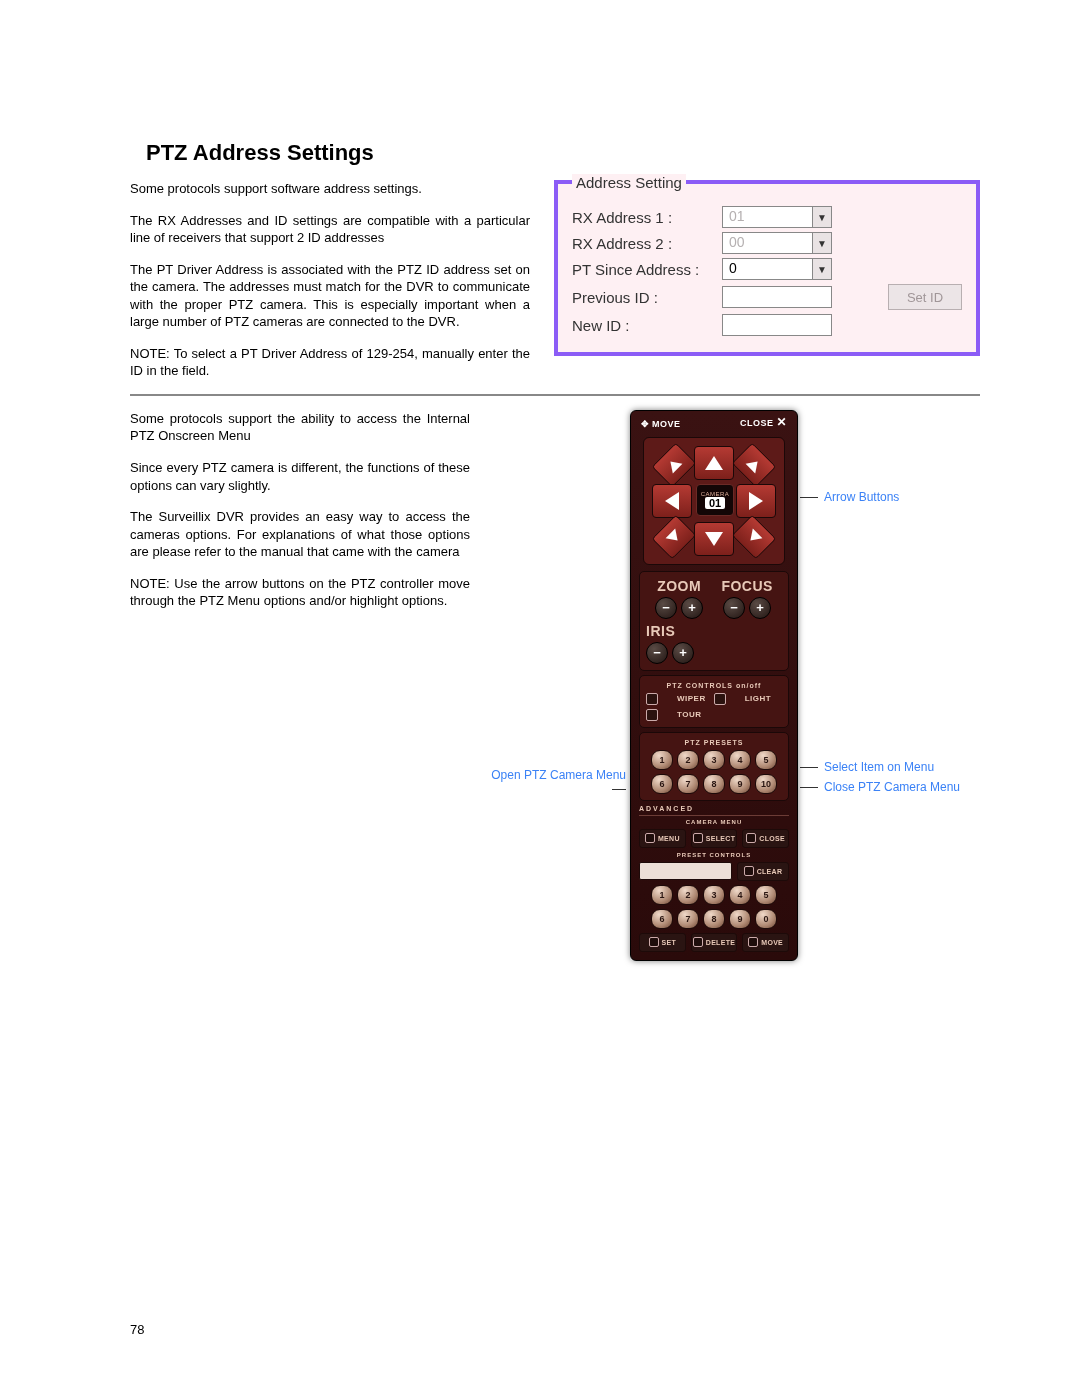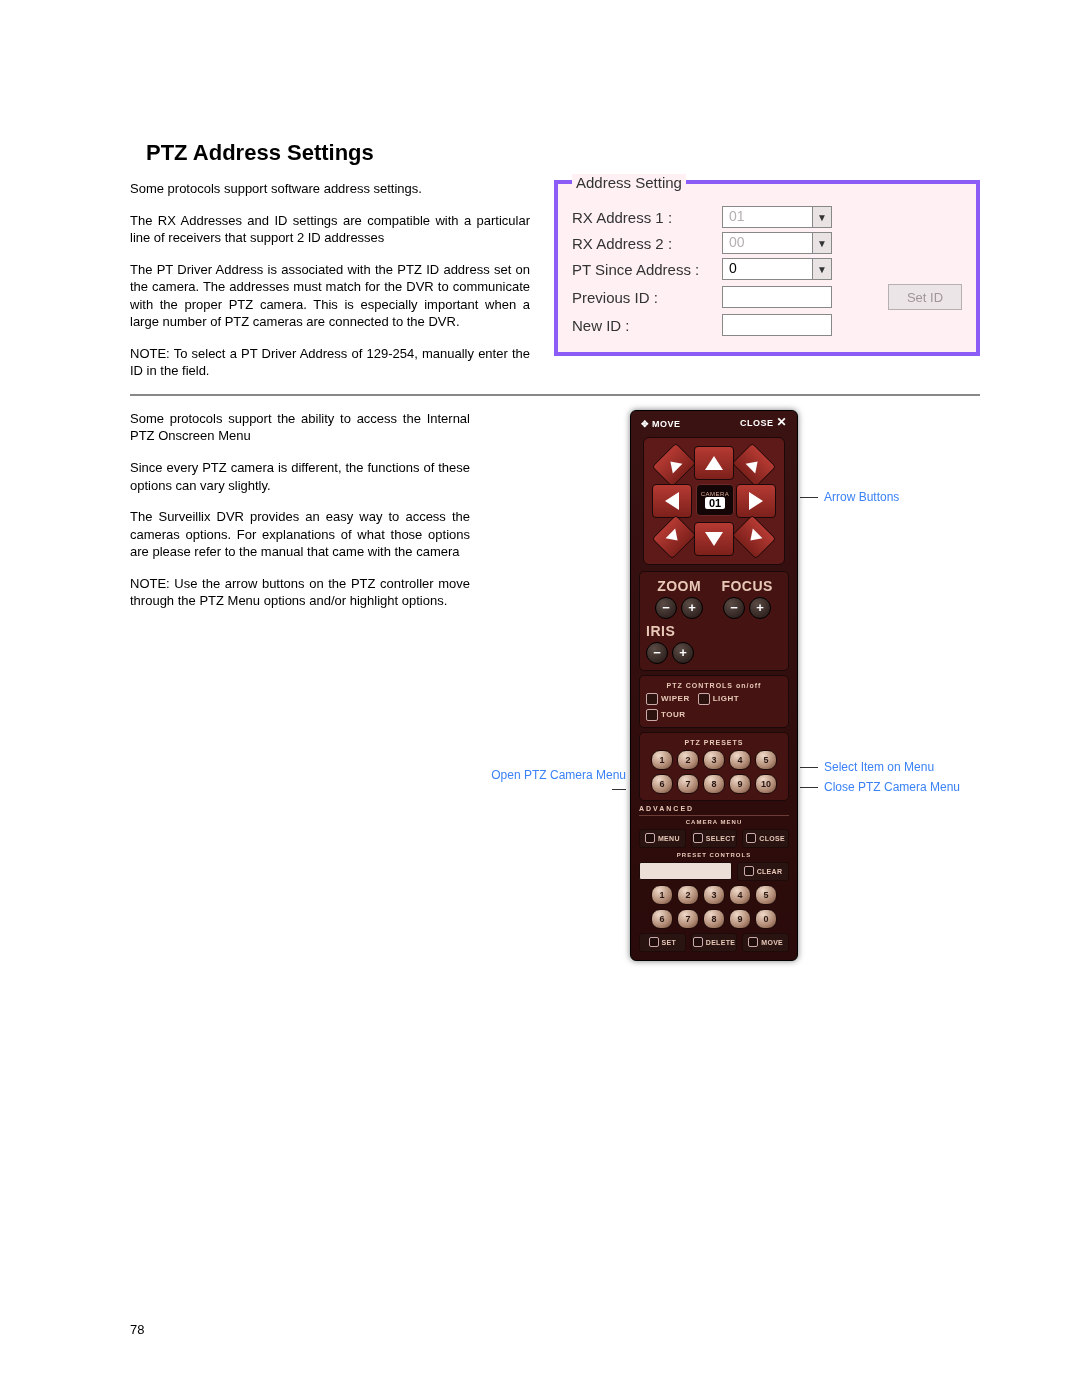--- a/index.html
+++ b/index.html
@@ -46,21 +46,21 @@
   .cam{position:absolute;left:44px;top:38px;width:36px;height:30px;background:#140606;border:1px solid #6c2a26;border-radius:4px;display:flex;flex-direction:column;align-items:center;justify-content:center;}
   .cam .camlbl{font-size:6px;letter-spacing:.5px;color:#dcae9a;}
   .cam .camval{font-size:11px;font-weight:bold;background:#fff;color:#000;border-radius:2px;padding:0 4px;}
   .grp{margin:4px 8px;padding:6px 6px;background:#451412;border:1px solid #1b0808;border-radius:5px;}
   .grp-row{display:flex;justify-content:space-around;align-items:center;}
   .subcol{display:flex;flex-direction:column;align-items:center;gap:3px;}
   .sublbl{font-size:14px;font-weight:bold;letter-spacing:.5px;color:#e8c9b8;}
   .rnd{width:20px;height:20px;border-radius:50%;border:1px solid #000;background:radial-gradient(circle at 35% 30%,#5a4b45,#221512);display:flex;align-items:center;justify-content:center;font-size:13px;font-weight:bold;}
   .grp-title{text-align:center;font-size:7px;letter-spacing:1px;color:#e8c9b8;font-weight:bold;margin-bottom:4px;}
   .chkrow{display:flex;flex-wrap:wrap;gap:4px 8px;font-size:8px;font-weight:bold;letter-spacing:.5px;color:#e8c9b8;}
-  .chk{display:flex;align-items:center;gap:3px;}
+  .chk{display:flex;align-items:center;gap:19px;}
   .chk .box{width:10px;height:10px;border:1px solid #caa;background:#2b120f;border-radius:2px;}
   .presetgrid{display:flex;flex-wrap:wrap;gap:4px;justify-content:center;}
   .pbtn{width:20px;height:18px;border-radius:9px;border:1px solid #1d0a09;background:radial-gradient(circle at 35% 25%,#f0d9c9,#b08a74 60%,#6d4634);color:#2a1612;font-size:9px;font-weight:bold;display:flex;align-items:center;justify-content:center;}
   .adv{margin:4px 8px;}
   .advlbl{font-size:7px;letter-spacing:2px;font-weight:bold;color:#e8c9b8;margin-bottom:3px;}
   .thin{border:none;border-top:1px solid #6c3c36;margin:3px 0;}
   .mrow{display:flex;gap:5px;justify-content:center;margin:4px 0;}
   .mbtn{flex:1;height:17px;border-radius:3px;border:1px solid #1d0a09;background:#2a1412;display:flex;align-items:center;justify-content:center;font-size:7px;font-weight:bold;letter-spacing:.3px;color:#e8c9b8;gap:3px;}
   .mbtn .box{width:8px;height:8px;border:1px solid #caa;background:#1e0d0b;border-radius:2px;}
   .pinput{flex:1;height:16px;background:#ecdfd7;border:1px solid #1d0a09;border-radius:2px;}

